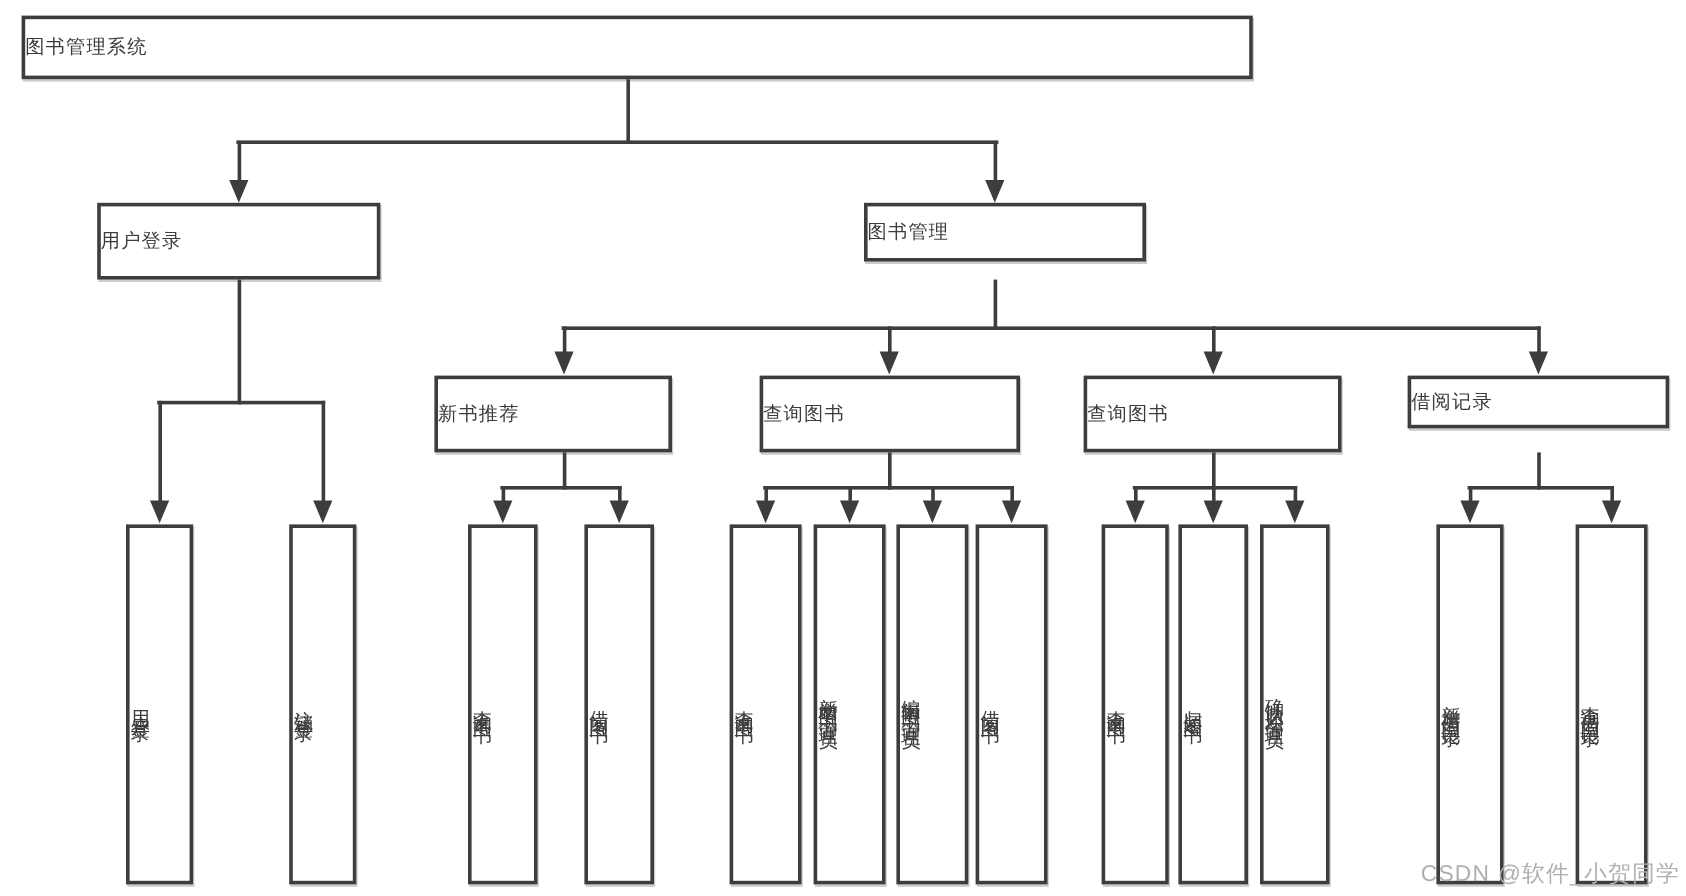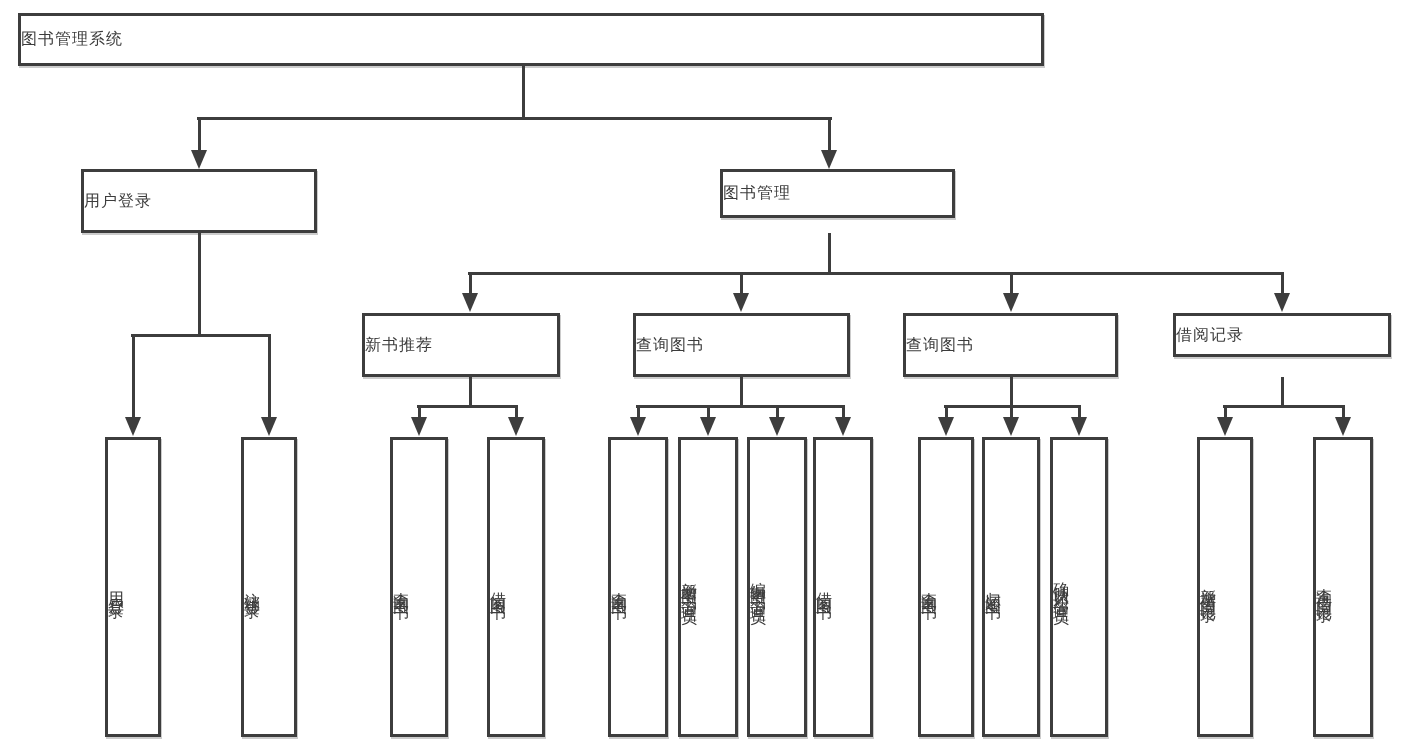--- a/index.html
+++ b/index.html
@@ -130,20 +130,21 @@
   <div class="node leaf l11">
     <span class="vtext">确认归还（管理员）</span>
   </div>
   <div class="node leaf l12">
     <span class="vtext">新增借阅记录</span>
   </div>
   <div class="node leaf l13">
     <span class="vtext">查询借阅记录</span>
   </div>
 
+  <div class="watermark">CSDN @软件_小贺同学</div>
 
 <div class="vline" style="left: 522px; top: 66px; height: 54px;"></div>
     <div class="vline" style="left: 198px; top: 118px; height: 33px;"></div>
     <div class="vline" style="left: 828px; top: 118px; height: 33px;"></div>
     <div class="vline" style="left: 198px; top: 233px; height: 104px;"></div>
     <div class="vline" style="left: 828px; top: 233px; height: 42px;"></div>
     <div class="vline" style="left: 469px; top: 272px; height: 23px;"></div>
     <div class="vline" style="left: 740px; top: 272px; height: 23px;"></div>
     <div class="vline" style="left: 1010px; top: 272px; height: 23px;"></div>
     <div class="vline" style="left: 1281px; top: 272px; height: 23px;"></div>

